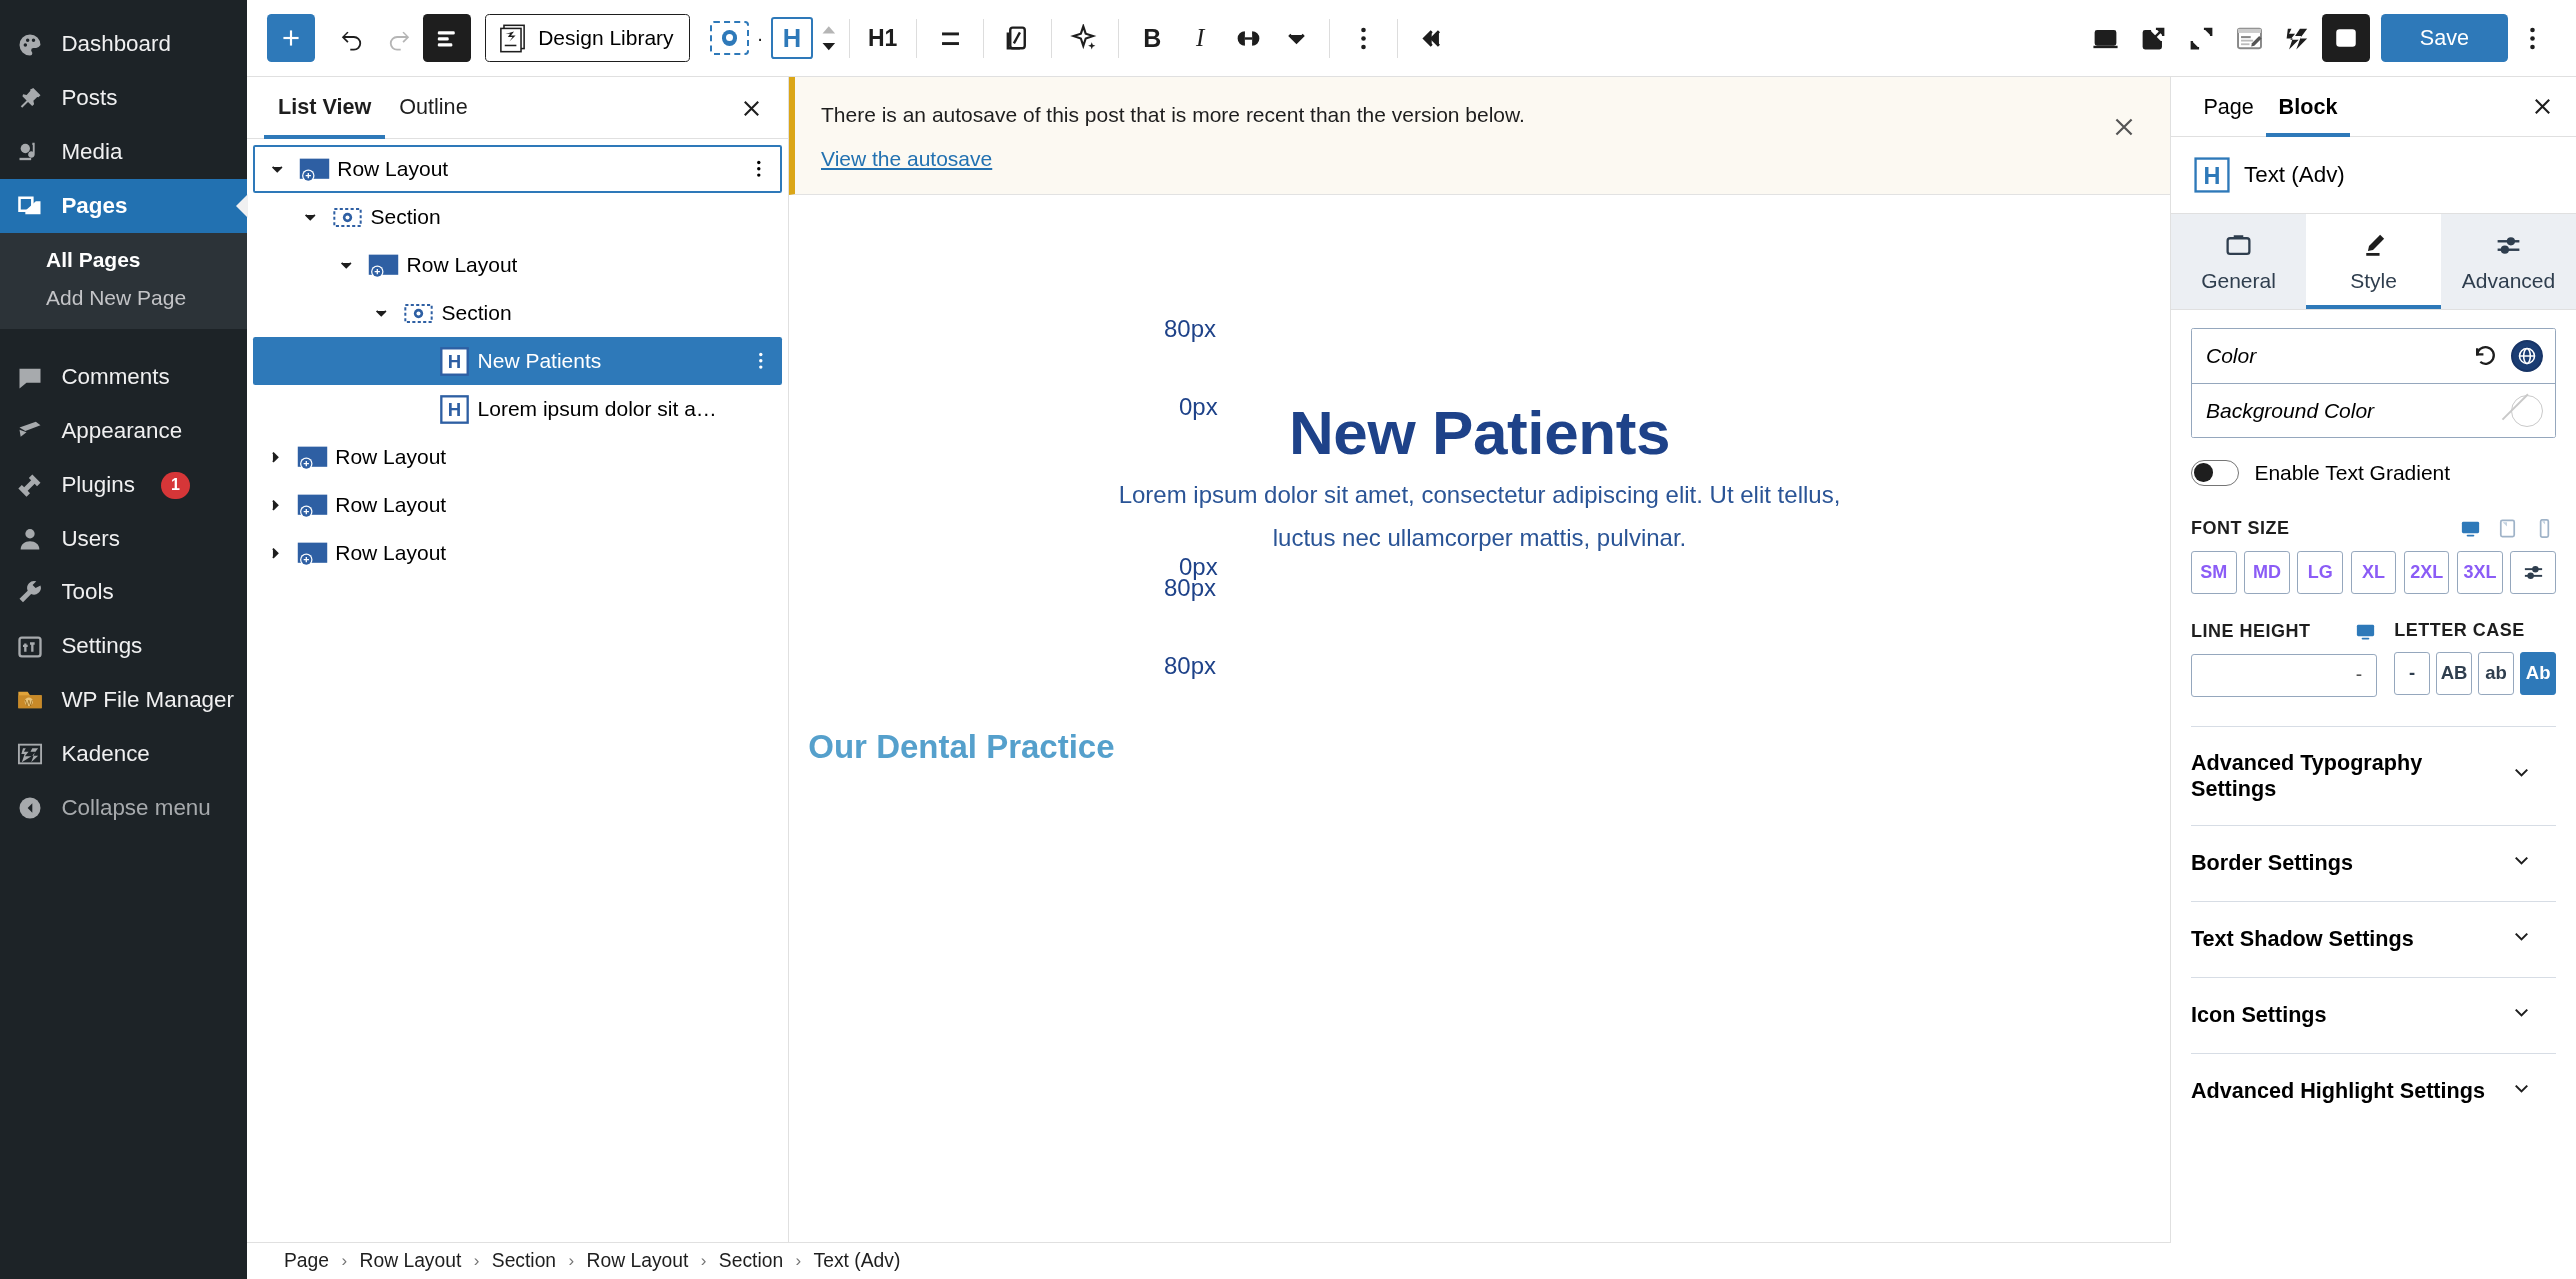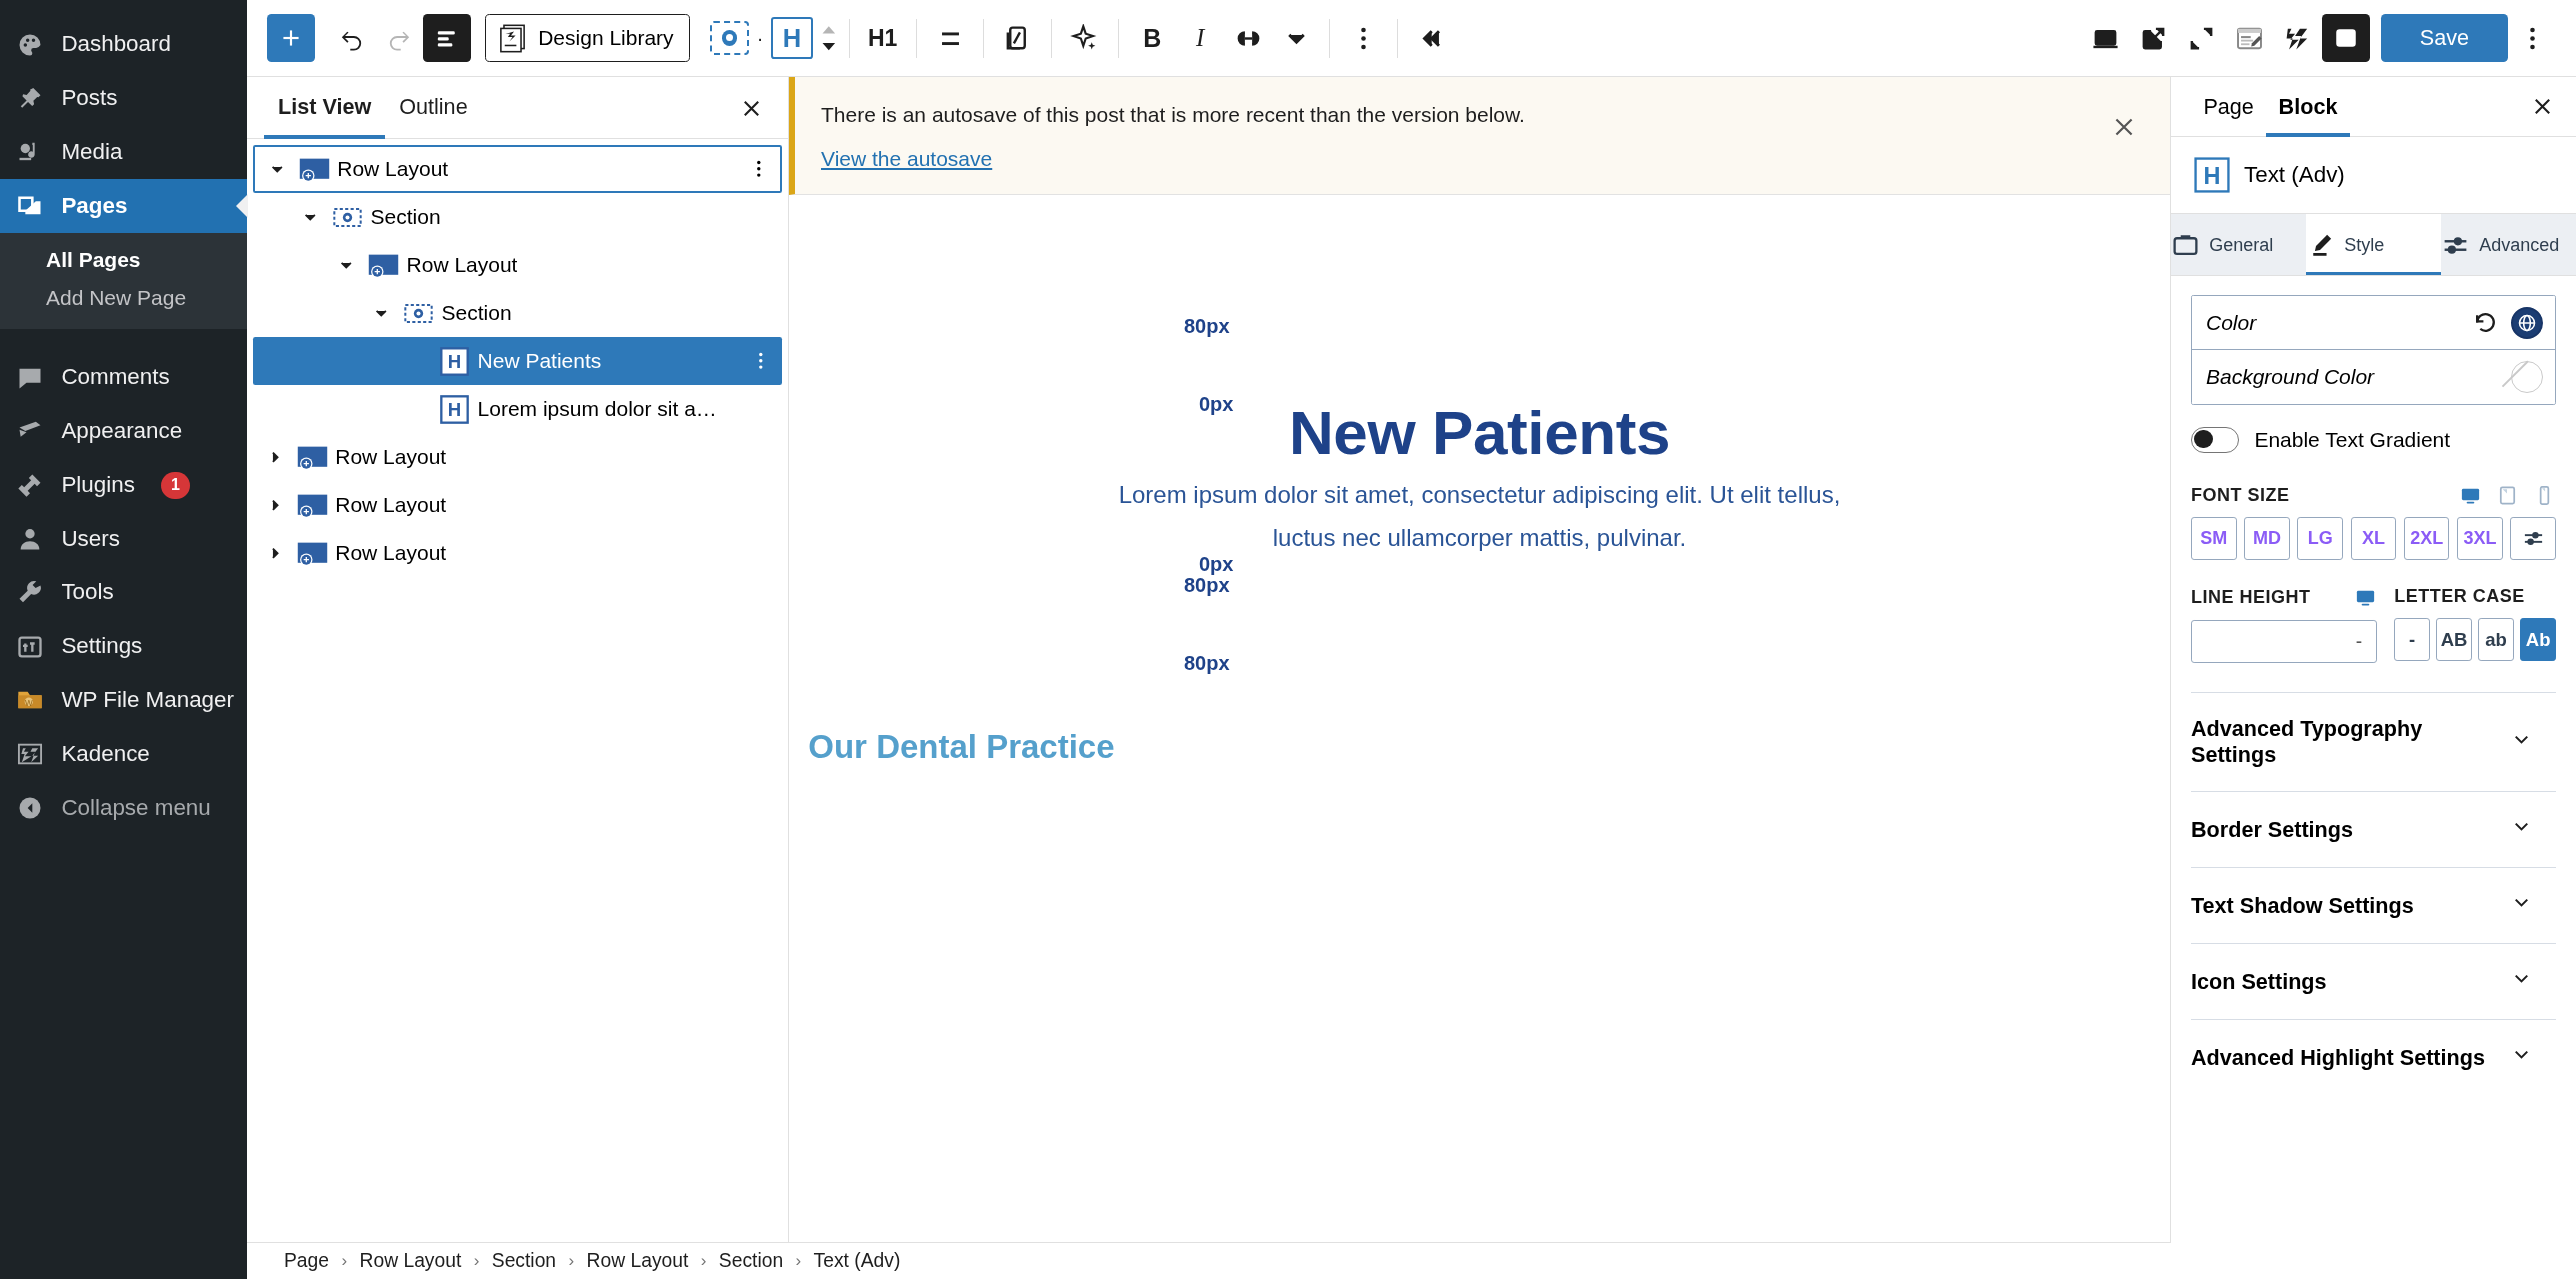--- a/index.html
+++ b/index.html
@@ -153,23 +153,22 @@
     padding: 21.6px 26px 23px 26px; position: relative;
   }
   .as-text { font-size: 21px; color: #1e1e1e; line-height: 1.5; }
   .as-link { display:inline-block; margin-top: 17px; font-size: 21px;
     color: #2271b1; text-decoration: underline; cursor: pointer; }
   .as-close { position: absolute; right: 28px; top: 32px; width: 36px; height: 36px;
     display:flex;align-items:center;justify-content:center; cursor:pointer; color:#555; }
   .as-close svg { width: 26px; height: 26px; }
   .canvas { position: relative; flex: 1; overflow: hidden; }
   .spacer-label {
-    position: absolute; font-size: 20px; color: #1e4289; font-weight: 700;
+    position: absolute; font-size: 24px; color: #1e4289; font-weight: 400;
     white-space: nowrap;
-    margin-left: 20px;
   }
   .doc-h1 {
     position: absolute; left: 0; right: 0; text-align: center;
     font-size: 62px; font-weight: 700; color: #1e4289; letter-spacing: -0.4px;
   }
   .doc-p {
     position: absolute; left: 50%; transform: translateX(-50%);
     width: 772px; text-align: center; font-size: 24px; line-height: 1.8;
     color: #2a5496;
   }
@@ -192,22 +191,22 @@
   .ins-blockhead {
     display:flex; align-items:center; gap:14px; padding: 20px 23px;
     border-bottom: 0.8px solid #e0e0e0;
   }
   .ins-blockhead .bh-icon { width:36px;height:36px;display:flex;align-items:center;justify-content:center; }
   .ins-blockhead .bh-icon svg { width: 36px; height: 36px; }
   .bh-label { font-size: 22.4px; }
   .seg-tabs { display: flex; border-bottom: 0.8px solid #e0e0e0; }
   .seg-tab {
     flex: 1; background: #eceff3; padding: 17px 0 15.4px 0;
-    display: flex; flex-direction: row; align-items: center; gap: 9.3px;
-    cursor: pointer; font-size: 18px; color: #2f3e4e; position: relative;
+    display: flex; flex-direction: column; align-items: center; gap: 9.3px;
+    cursor: pointer; font-size: 21px; color: #2f3e4e; position: relative;
   }
   .seg-tab.active { background: #fff; }
   .seg-tab.active::after { content:""; position:absolute; left:0;right:0;bottom:0;height:3.9px;background:#2e79b9; }
   .seg-tab svg { width: 29px; height: 29px; }
   .ins-body { padding: 18.5px 20px 0 20px; }
   .color-group { border: 0.8px solid #95a7bd; border-radius: 2.3px; overflow: hidden; font-style: italic; }
   .color-row {
     display: flex; align-items: center; justify-content: space-between;
     padding: 10.8px 12.4px 10.8px 14px; font-size: 21px; background: #fff;
   }

